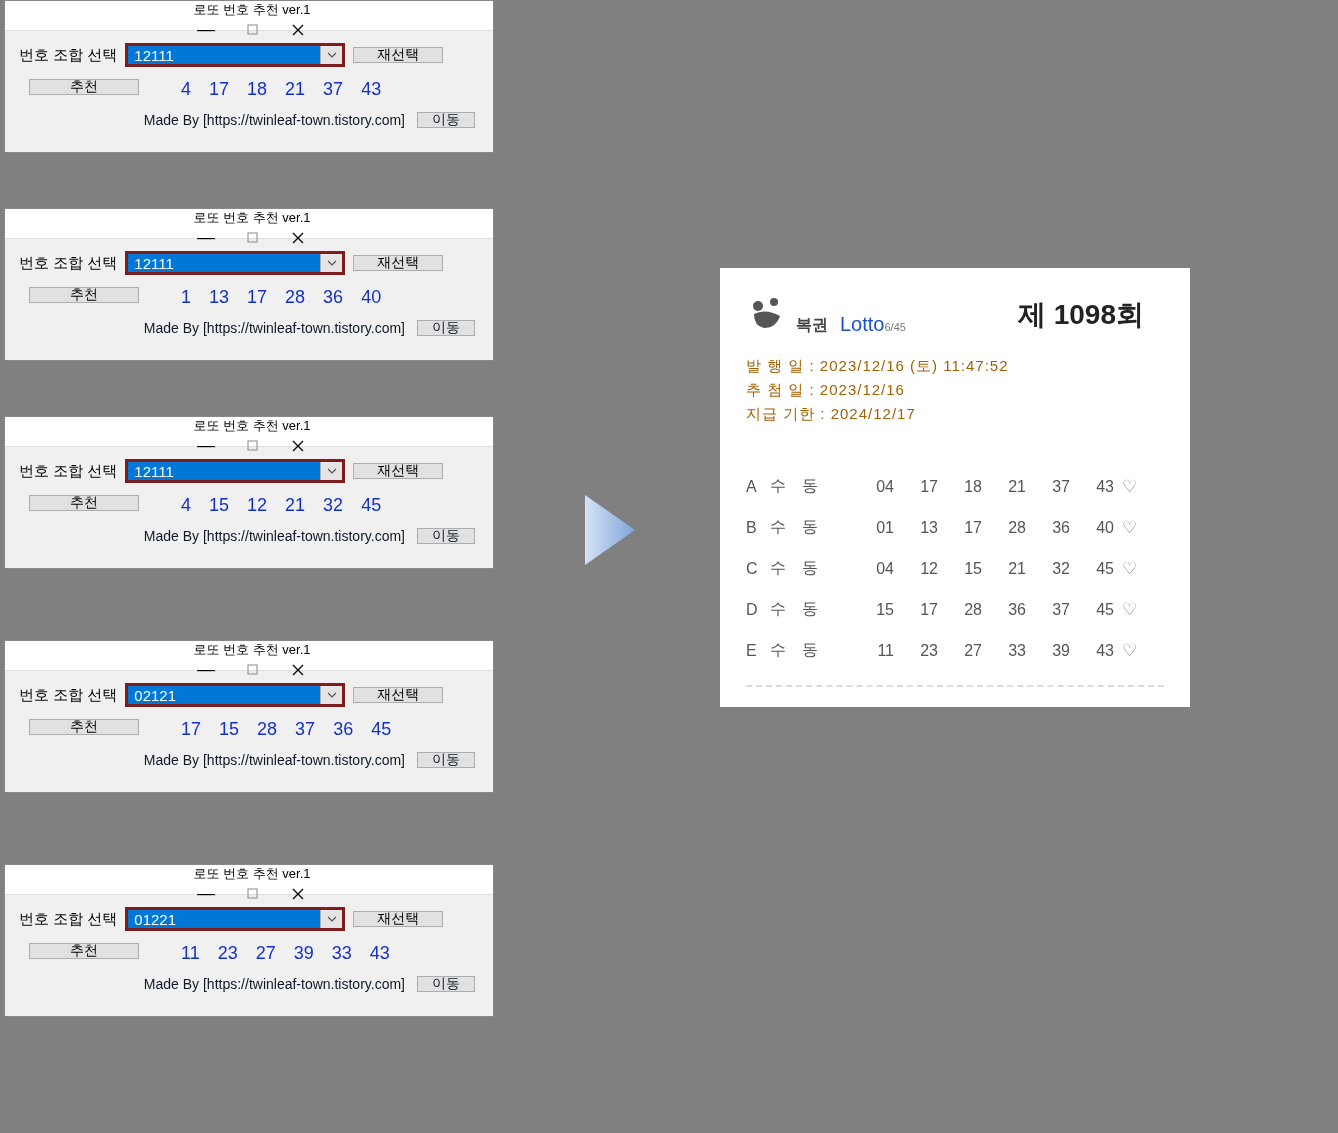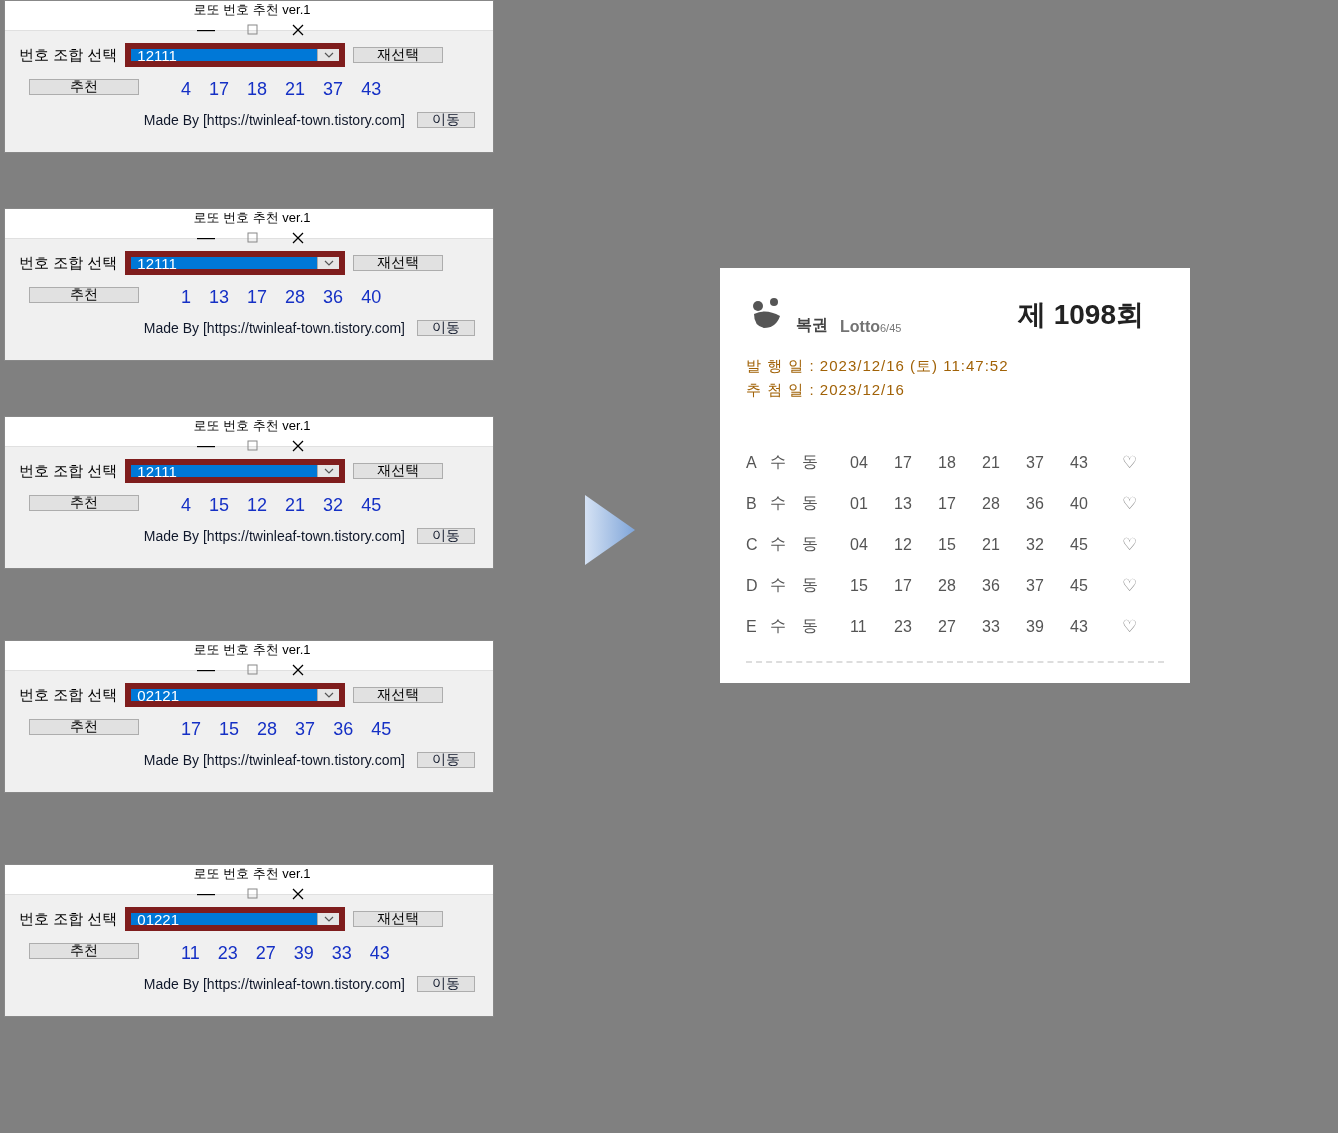--- a/index.html
+++ b/index.html
@@ -57,21 +57,21 @@
       margin-bottom: 12px;
     }
     .label-text {
       font-size: 15px;
       color: #000;
     }
     .combo {
       position: relative;
       width: 220px;
       height: 24px;
-      border: 6px solid #7f1d1d;
+      border: 3px solid #7f1d1d;
       display: flex;
       align-items: stretch;
     }
     .combo-value {
       flex: 1;
       background: #0078d7;
       color: #fff;
       font-size: 15px;
       padding: 2px 6px;
       display:flex;
@@ -163,21 +163,21 @@
     .ticket-row {
       display: flex;
       align-items: center;
       gap: 0;
       font-size: 16px;
       color: #555;
       padding: 10px 0;
     }
     .ticket-row .letter { width: 24px; }
     .ticket-row .mode { width: 80px; letter-spacing: 16px; }
-    .ticket-row .num { width: 44px; text-align: left; }
+    .ticket-row .num { width: 44px; text-align: right; }
     .ticket-row .heart { margin-left: 8px; color:#888; font-size:17px;}
     .ticket-divider {
       border-top: 2px dashed #ddd;
       margin-top: 14px;
     }
   </style>
 </head>
 <body>
 
 <div id="windows-container">
@@ -460,29 +460,30 @@
     <div class="ticket-logo">
       <svg width="42" height="42" viewBox="0 0 42 42">
         <circle cx="12" cy="12" r="5" fill="#555"></circle>
         <circle cx="28" cy="8" r="4" fill="#555"></circle>
         <path d="M 8 20 Q 20 14 34 22 Q 30 34 18 34 Q 8 32 8 20" fill="#555"></path>
       </svg>
       <div style="display:flex;flex-direction:column;align-items:center;">
         <span style="font-size:16px;font-weight:bold;color:#444">복권</span>
       </div>
       <div style="display:flex;align-items:baseline;margin-left:4px;">
-        <span style="font-size:16px;font-weight:bold;color:#737373">Lotto</span>
+        <span style="font-size:20px;font-weight:normal;color:#1d4ed8">Lotto</span>
         <span style="font-size:11px;color:#777">6/45</span>
       </div>
     </div>
     <div class="ticket-title">제 1098회</div>
   </div>
   <div class="ticket-meta">
     <div><span>발 행 일</span> : <span>2023/12/16 (토) 11:47:52</span></div>
     <div><span>추 첨 일</span> : <span>2023/12/16</span></div>
+    <div><span>지급 기한</span> : <span>2024/12/17</span></div>
   </div>
   <div id="ticket-rows">
       <div class="ticket-row">
     <span class="letter">A</span>
     <span class="mode">수동</span>
     <span class="num">04</span>
         <span class="num">17</span>
         <span class="num">18</span>
         <span class="num">21</span>
         <span class="num">37</span>

